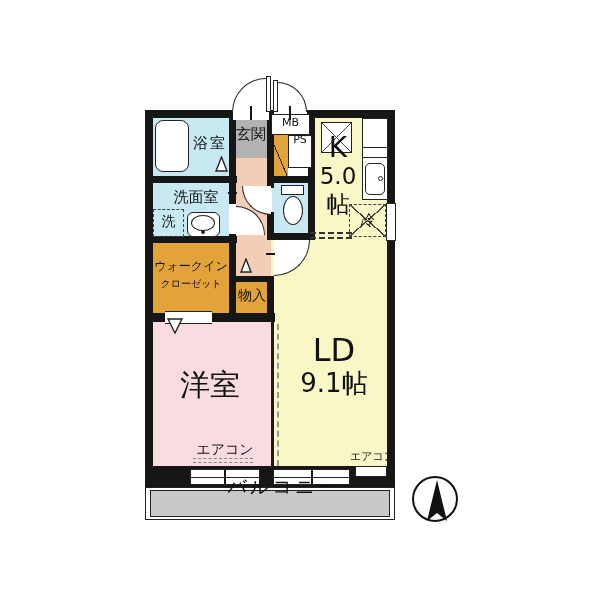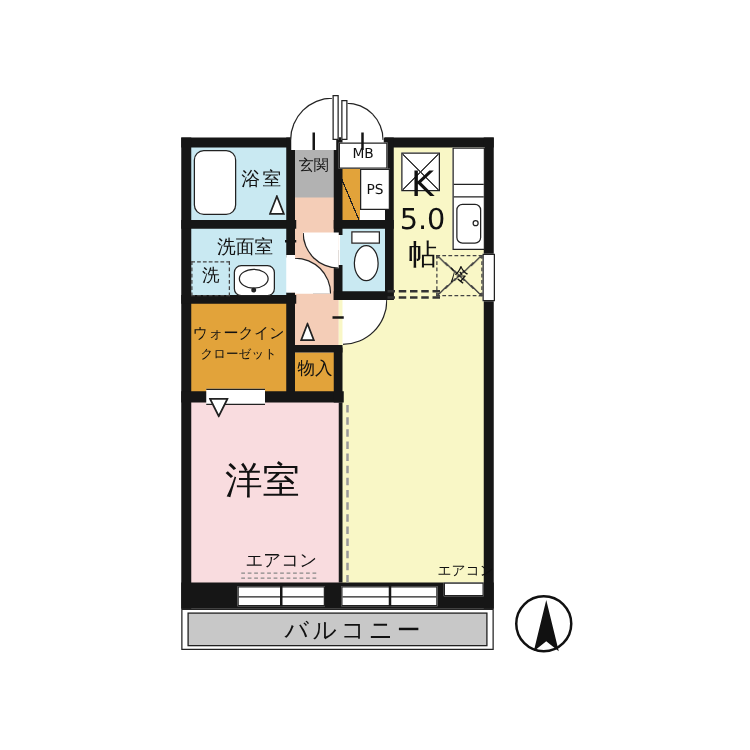--- a/index.html
+++ b/index.html
@@ -72,21 +72,21 @@
   <div class="a open" style="left:190px;top:469px;width:70px;height:16px;border:1.2px solid #222;">
     <div class="a" style="left:0;top:7px;width:68px;height:1.2px;background:#222;"></div>
   </div>
   <div class="a open" style="left:273px;top:469px;width:77px;height:16px;border:1.2px solid #222;">
     <div class="a" style="left:0;top:7px;width:75px;height:1.2px;background:#222;"></div>
   </div>
 
   <div class="a bx" style="left:271px;top:114px;width:39px;height:21px;"></div>
   <div class="a lb" style="left:271px;top:117px;width:39px;font-size:11px;">MB</div>
   <div class="a bx" style="left:288px;top:135px;width:24px;height:33px;"></div>
-  <div class="a lb" style="left:288px;top:146px;width:24px;font-size:11px;">PS</div>
+  <div class="a lb" style="left:288px;top:134px;width:24px;font-size:11px;">PS</div>
 
   <div class="a arc tl" style="left:232px;top:78px;width:34px;height:34px;"></div>
   <div class="a leaf" style="left:266px;top:76px;width:5px;height:36px;"></div>
   <div class="a arc tr" style="left:277px;top:82px;width:30px;height:30px;"></div>
   <div class="a leaf" style="left:273px;top:80px;width:5px;height:32px;"></div>
   <div class="a arc bl" style="left:242px;top:186px;width:29px;height:29px;"></div>
   <div class="a arc tr" style="left:236px;top:206px;width:29px;height:29px;"></div>
   <div class="a arc br" style="left:274px;top:240px;width:36px;height:36px;"></div>
 
   <div class="a fx" style="left:155px;top:120px;width:34px;height:52px;background:#fff;border:1.5px solid #222;border-radius:8px;"></div>
@@ -130,41 +130,45 @@
 
   <div class="a tick" style="left:250px;top:106px;width:2px;height:14px;"></div>
   <div class="a tick" style="left:289px;top:106px;width:2px;height:14px;"></div>
   <div class="a tick" style="left:224px;top:467px;width:2px;height:18px;"></div>
   <div class="a tick" style="left:311px;top:467px;width:2px;height:18px;"></div>
   <div class="a tick" style="left:266px;top:253px;width:9px;height:2px;"></div>
   <div class="a tick" style="left:228px;top:192px;width:9px;height:2px;"></div>
 
   <div class="a" style="left:145px;top:487px;width:250px;height:33px;background:#fff;border:1.5px solid #222;z-index:1;"></div>
   <div class="a" style="left:150px;top:490px;width:240px;height:27px;background:var(--bgray);border:1px solid #222;z-index:2;"></div>
-  <div class="a lb" style="left:150px;top:494px;width:240px;font-size:19px;letter-spacing:3px;z-index:5;padding-left:27px;">バルコニー</div>
+  <div class="a lb" style="left:150px;top:476px;width:240px;font-size:19px;letter-spacing:3px;z-index:5;padding-left:27px;">バルコニー</div>
 
   <div class="a" style="left:412px;top:476px;width:46px;height:46px;border:2px solid #111;border-radius:50%;background:#fff;z-index:5;">
     <svg width="46" height="46">
         <polygon points="23,2 33,43 23,35 13,43" fill="#111"></polygon>
       </svg>
   </div>
 
   <div class="a lb" style="left:184px;top:135px;width:52px;font-size:15px;letter-spacing:2px;">浴室</div>
   <div class="a lb" style="left:158px;top:189px;width:76px;font-size:15px;">洗面室</div>
-  <div class="a lb" style="left:234px;top:126px;width:34px;font-size:12px;font-family:Liberation Serif, serif;">玄関</div>
+  <div class="a lb" style="left:234px;top:126px;width:34px;font-size:15px;font-family:Liberation Serif, serif;">玄関</div>
   <div class="a lb" style="left:312px;top:133px;width:52px;">
     <div style="font-size:28px;line-height:30px;font-weight:500;">K</div>
     <div style="font-size:23px;line-height:27px;font-weight:500;">5.0</div>
     <div style="font-size:23px;line-height:28px;font-weight:500;">帖</div>
   </div>
   <div class="a lb" style="left:150px;top:258px;width:82px;">
     <div style="font-size:12px;line-height:17px;">ウォークイン</div>
     <div style="font-size:10px;line-height:17px;">クローゼット</div>
   </div>
   <div class="a lb" style="left:234px;top:288px;width:36px;font-size:14px;">物入</div>
+  <div class="a lb" style="left:288px;top:333px;width:92px;">
+    <div style="font-size:32px;line-height:34px;font-weight:500;">LD</div>
+    <div style="font-size:26px;line-height:32px;font-weight:500;">9.1帖</div>
+  </div>
   <div class="a lb" style="left:158px;top:369px;width:104px;">
     <div style="font-size:30px;line-height:32px;font-weight:500;">洋室</div>
   </div>
   <div class="a lb" style="left:192px;top:442px;width:66px;font-size:14px;">エアコン</div>
   <div class="a lb" style="left:350px;top:451px;width:42px;font-size:11px;">エアコン</div>
 
 
 </div>
 
 </body></html>

